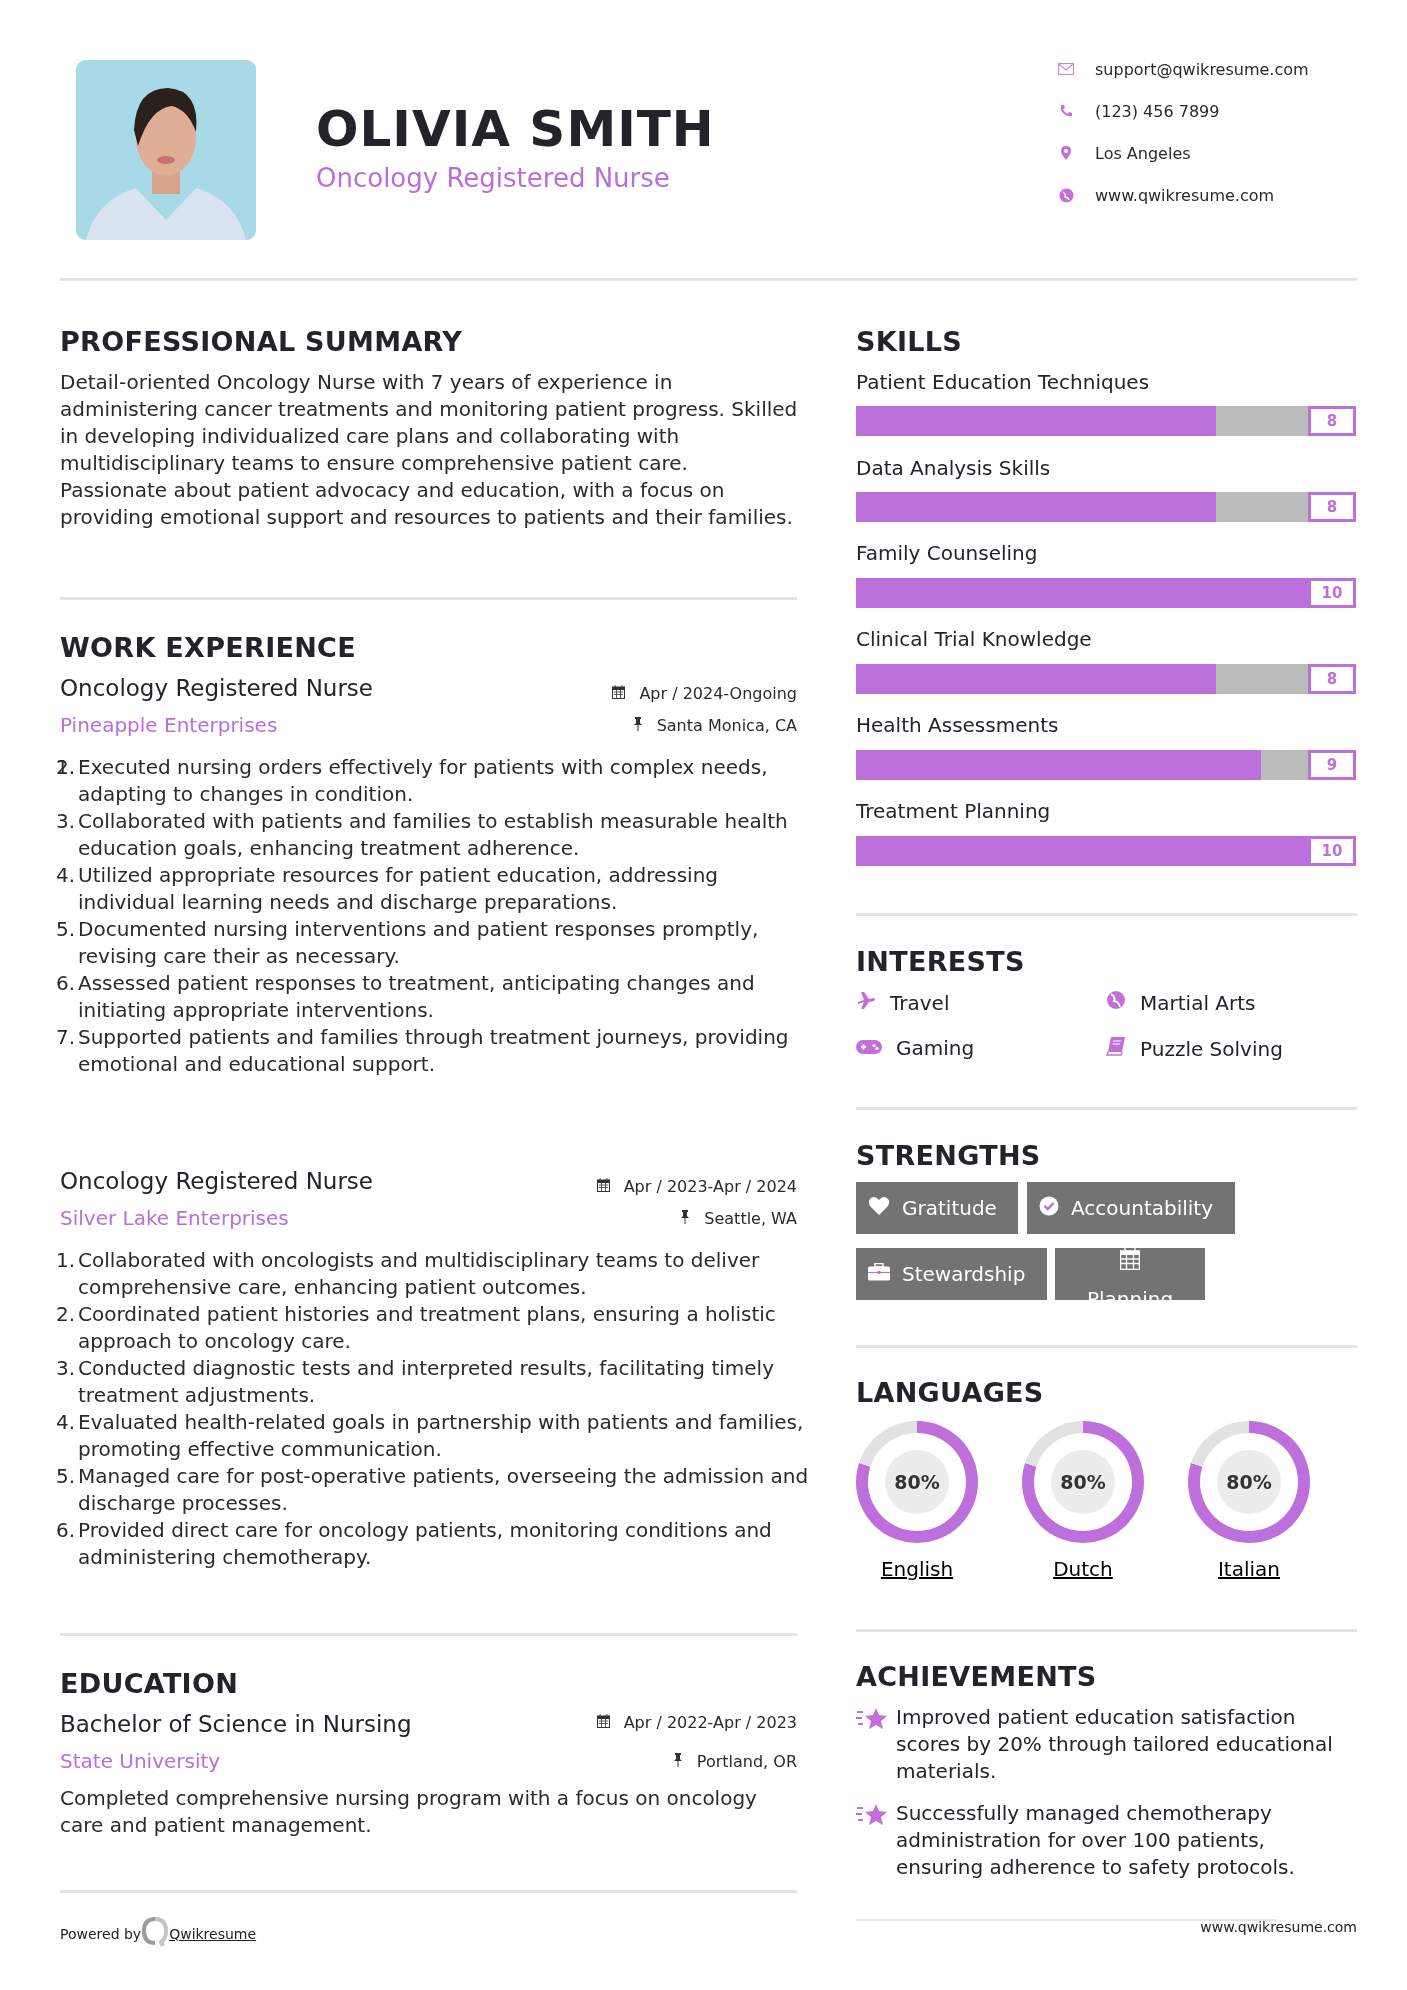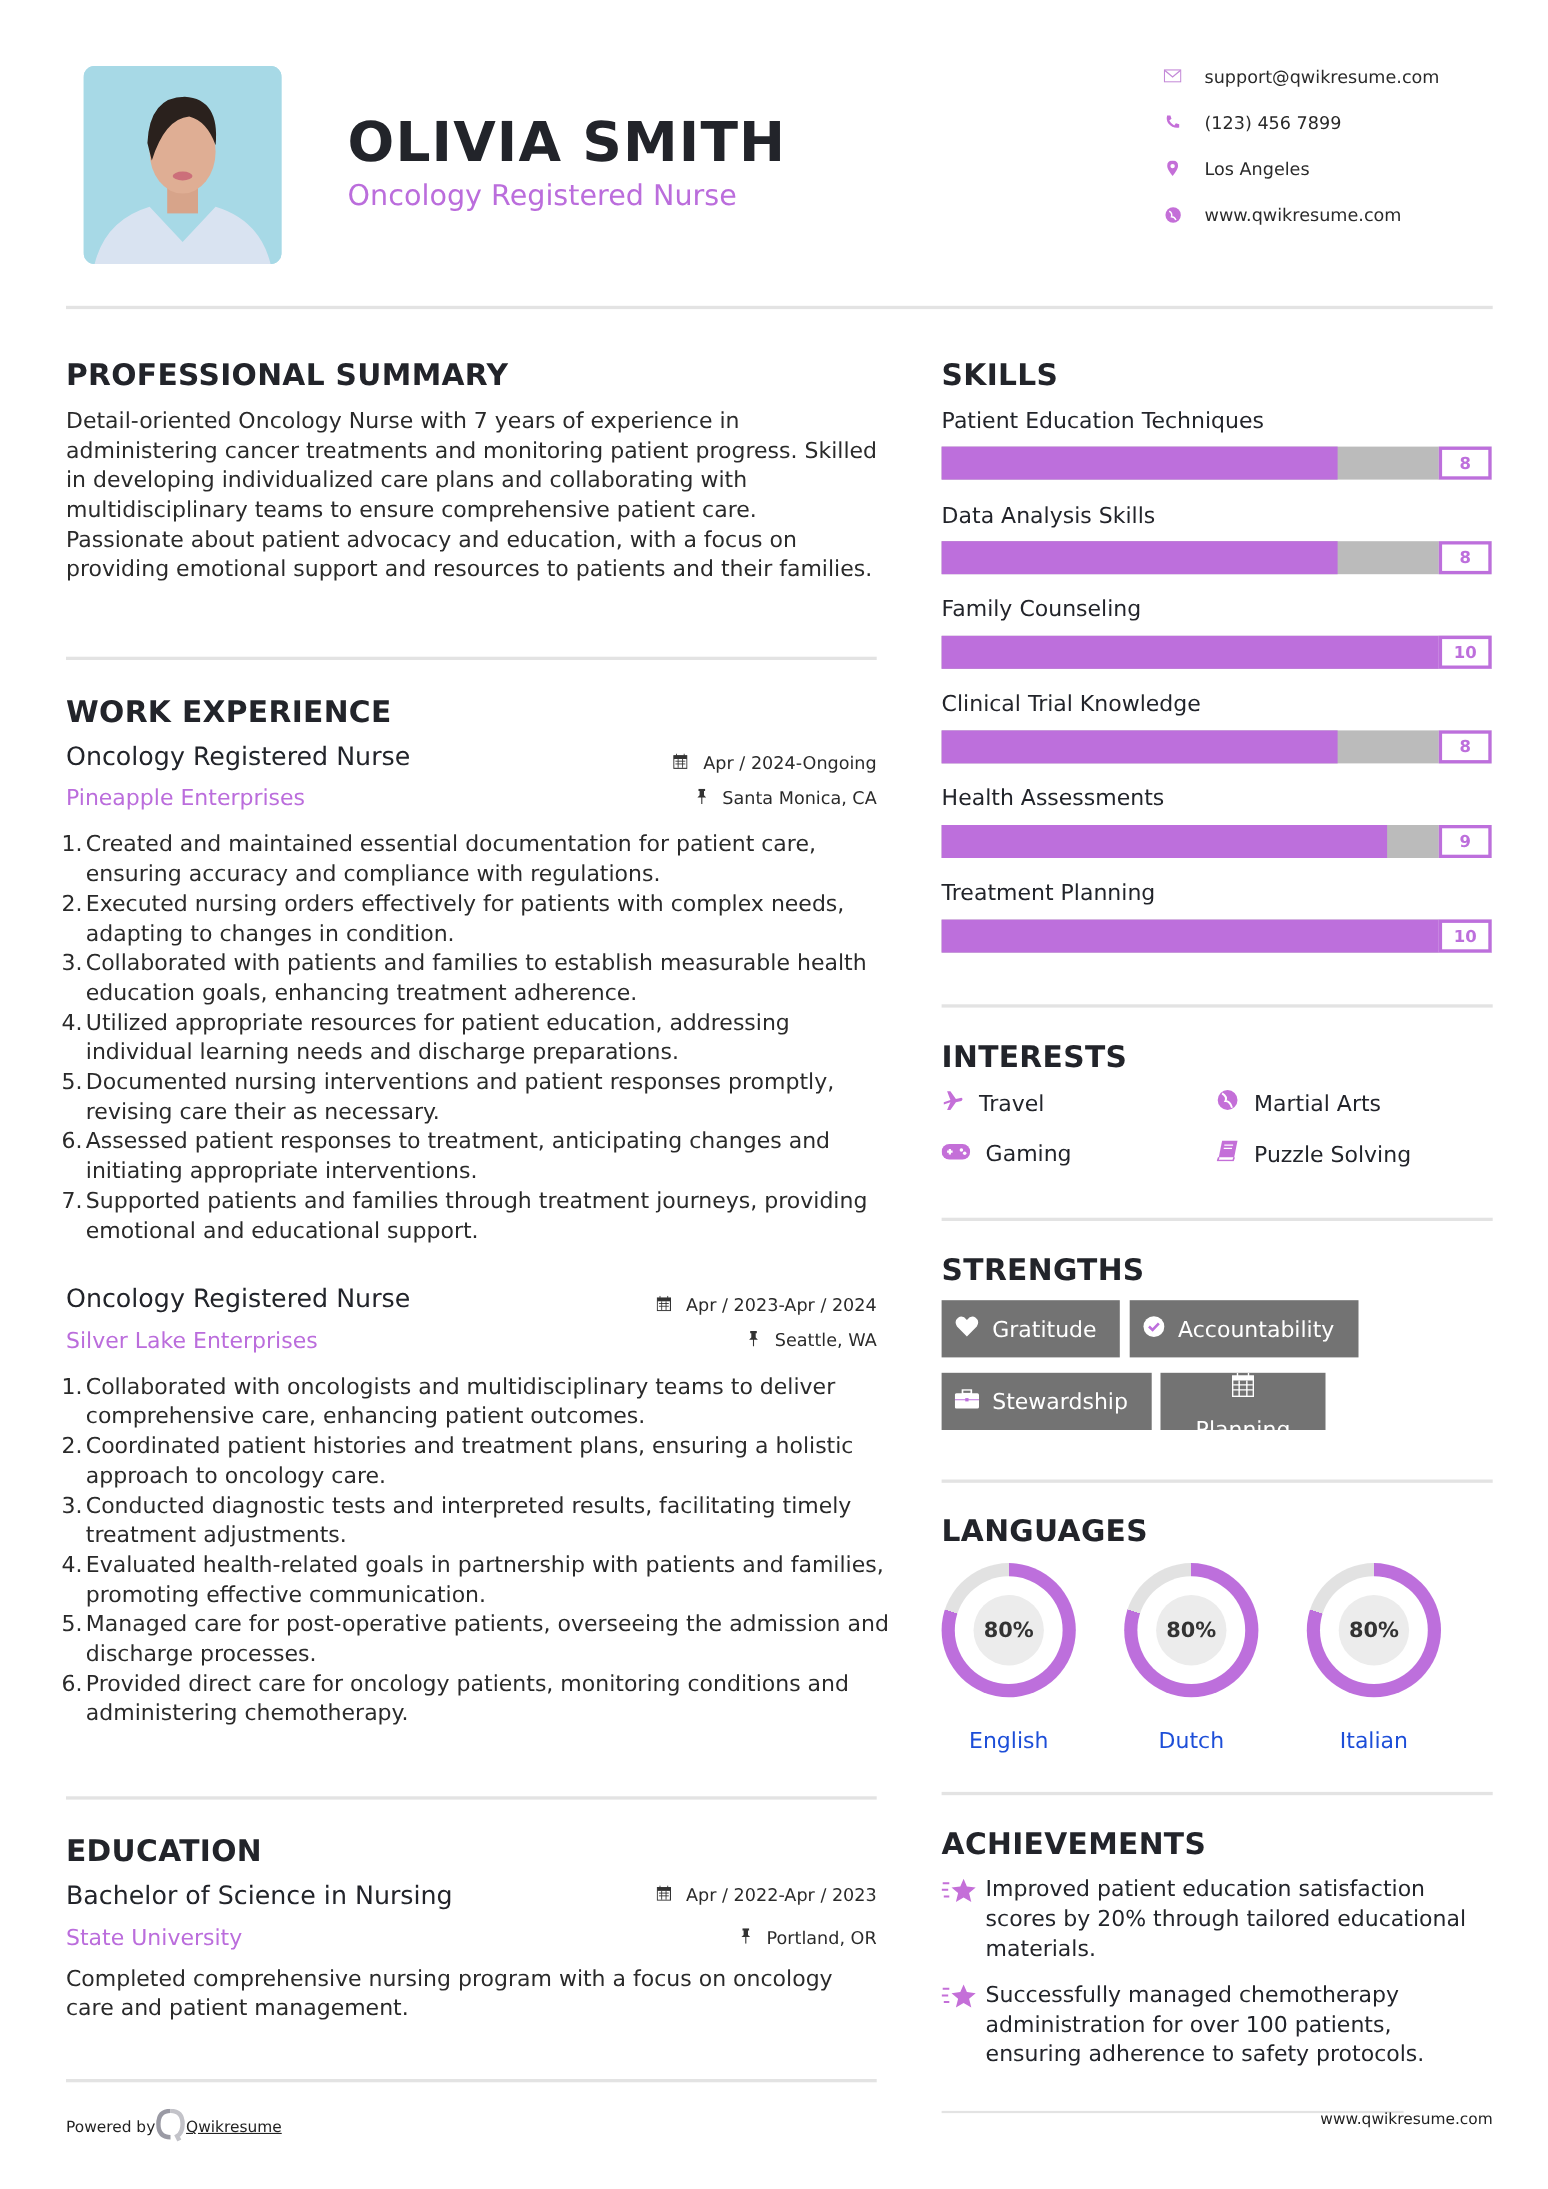--- a/index.html
+++ b/index.html
@@ -41,21 +41,21 @@
   
   .tag { position:absolute; height:52px; background:#737373; color:#fff; font-size:20px;
          display:flex; align-items:center; padding:0 12px; box-sizing:border-box; gap:12px; }
 
   
   .lang { position:absolute; width:122px; text-align:center; }
   .donut { width:122px; height:122px; border-radius:50%; position:relative; }
   .donut .inner { position:absolute; left:12px; top:12px; width:98px; height:98px; border-radius:50%; background:#fff; }
   .donut .core { position:absolute; left:29px; top:29px; width:64px; height:64px; border-radius:50%; background:#ececec;
                  display:flex; align-items:center; justify-content:center; font-size:19px; font-weight:bold; color:#333; }
-  .lang-name { margin-top:27px; font-size:20px; color:#1d4ed8; }
+  .lang-name { margin-top:14px; font-size:20px; color:#000000;text-decoration:underline; }
 
   
   .ach { position:absolute; left:856px; width:500px; display:flex; gap:6px; font-size:20px; line-height:27px; color:#22242a; }
   .ach .ic { flex:0 0 34px; padding-top:2px; }
 
   .footer-l { position:absolute; left:60px; top:1917px; font-size:14px; color:#222; display:flex; align-items:center; }
   .footer-l a { color:#222; text-decoration:underline; }
   .footer-r { position:absolute; right:50px; top:1919px; font-size:14px; color:#222; }
 </style>
 </head>
@@ -132,21 +132,21 @@
 <div class="job-company" style="left:60px; top:713px;">Pineapple Enterprises</div>
 <div class="job-meta" style="right:610px; top:716px;">
   <span>
     <svg width="10" height="14" viewBox="0 0 10 14">
         <path d="M2 0 H8 V2 H7 V6 L9 8 H1 L3 6 V2 H2 Z M4.5 8 H5.5 V14 H4.5 Z" fill="#333"></path>
       </svg>
   </span>
   <span>Santa Monica, CA</span>
 </div>
 <ol class="bul" style="left:60px; top:754px; width:738px;">
-  <li><span class="num">1.</span><span>Created and maintained essential documentation for patient care, ensuring accuracy and compliance with regulations.</span></li>
+  <li><span class="num">1.</span></li>
   <li><span class="num">2.</span><span>Executed nursing orders effectively for patients with complex needs, adapting to changes in condition.</span></li>
   <li><span class="num">3.</span><span>Collaborated with patients and families to establish measurable health education goals, enhancing treatment adherence.</span></li>
   <li><span class="num">4.</span><span>Utilized appropriate resources for patient education, addressing individual learning needs and discharge preparations.</span></li>
   <li><span class="num">5.</span><span>Documented nursing interventions and patient responses promptly, revising care their as necessary.</span></li>
   <li><span class="num">6.</span><span>Assessed patient responses to treatment, anticipating changes and initiating appropriate interventions.</span></li>
   <li><span class="num">7.</span><span>Supported patients and families through treatment journeys, providing emotional and educational support.</span></li>
 </ol>
 
 <div class="job-title" style="left:60px; top:1168px;">Oncology Registered Nurse</div>
 <div class="job-meta" style="right:610px; top:1177px;">

